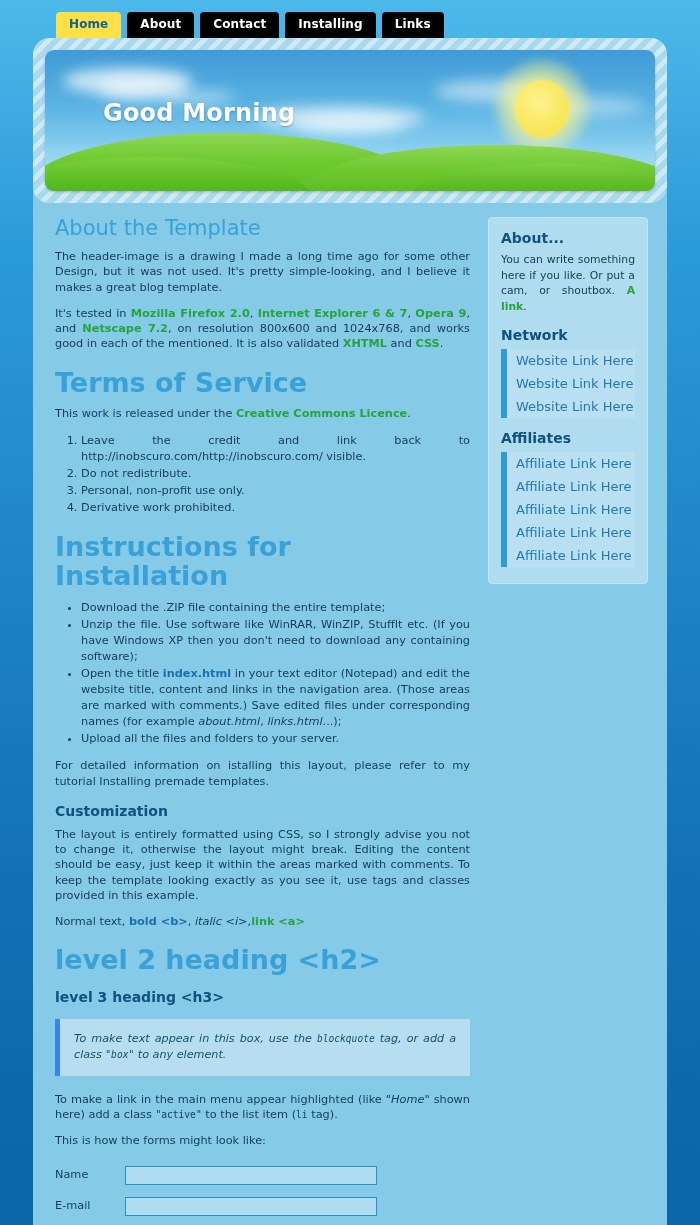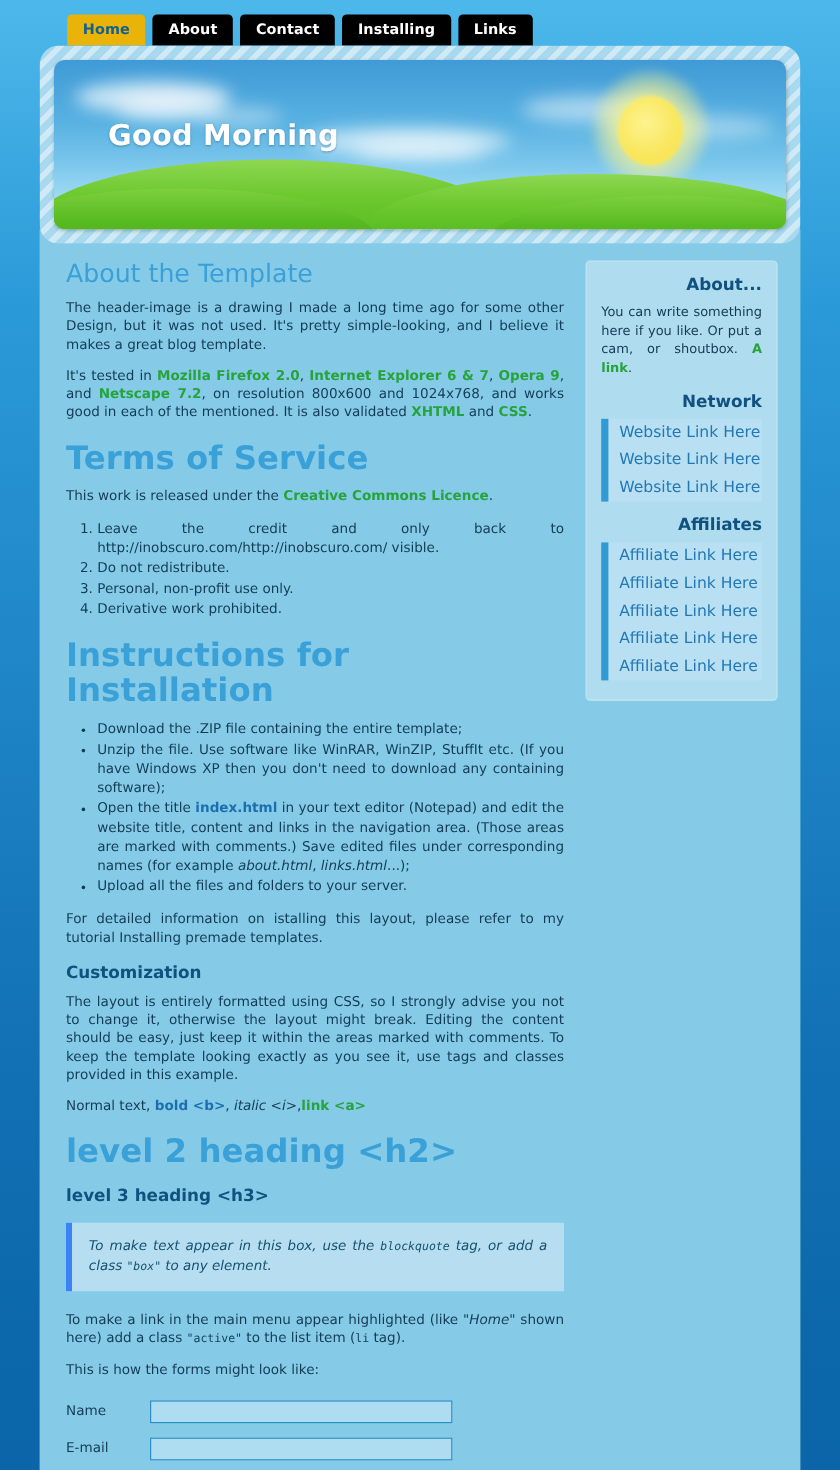--- a/index.html
+++ b/index.html
@@ -42,21 +42,21 @@
     font-size: 12px;
     font-weight: bold;
     color: #ffffff;
     text-decoration: none;
     background: #000000;
     border-radius: 4px 4px 0 0;
     line-height: 15px;
     letter-spacing: .1px;
   }
   .nav li.active a {
-    background: #eab308;
+    background: #fde047;
     color: #12618f;
   }
 
   
   .header-frame {
     margin: 0 33px 0 33px;
     height: 165px;
     border-radius: 16px;
     padding: 12px;
     background-color: #a8d9ee;
@@ -120,21 +120,21 @@
   .hill-front {
     left: -60px; bottom: -10px; width: 330px; height: 44px;
     background: linear-gradient(to bottom, #7ed03e 0%, #59bb22 60%, #4fb01c 100%);
   }
   .hill-front2 {
     right: -50px; bottom: -12px; width: 300px; height: 40px;
     background: linear-gradient(to bottom, #7ed03e 0%, #59bb22 60%, #4fb01c 100%);
   }
   .header-title {
     position: absolute;
-    left: 45px; top: 49px;
+    left: 58px; top: 49px;
     font-size: 24px;
     font-weight: bold;
     color: #ffffff;
     text-shadow: 0 1px 2px rgba(20,70,110,0.45);
     letter-spacing: .2px;
     z-index: 5;
   }
 
   
   .panel {
@@ -222,21 +222,20 @@
     width: 160px; flex: none;
     background: #afdcef;
     border: 1px solid #c3e5f4;
     border-radius: 4px;
     padding: 12px 12px 16px 12px;
     align-self: flex-start;
   }
   .sidebar h2 {
     font-size: 14px; font-weight: bold; color: #11517f;
     margin: 0 0 6px 0;
-    text-align: right;
   }
   .sidebar h2.sub { margin-top: 12px; }
   .sidebar p {
     font-size: 10.8px; color: #143b54; line-height: 1.45;
     margin: 0 0 4px 0; text-align: justify;
   }
   .link-list {
     list-style: none; margin: 4px 0 0 0; padding: 0;
     border-left: 6px solid #2f9ad3;
     background: #b8e0f2;
@@ -296,21 +295,21 @@
 
     <div class="content">
 
       <h1>About the Template</h1>
       <p>The header-image is a drawing I made a long time ago for some other Design, but it was not used. It's pretty simple-looking, and I believe it makes a great blog template.</p>
       <p><span>It's tested in </span><a href="#" class="lnk-green">Mozilla Firefox 2.0</a><span>, </span><a href="#" class="lnk-green">Internet Explorer 6 &amp; 7</a><span>, </span><a href="#" class="lnk-green">Opera 9</a><span>, and </span><a href="#" class="lnk-green">Netscape 7.2</a><span>, on resolution 800x600 and 1024x768, and works good in each of the mentioned. It is also validated </span><a href="#" class="lnk-green">XHTML</a><span> and </span><a href="#" class="lnk-green">CSS</a><span>.</span></p>
 
       <h2>Terms of Service</h2>
       <p><span>This work is released under the </span><a href="#" class="lnk-green">Creative Commons Licence</a><span>.</span></p>
       <ol>
-        <li>Leave the credit and only back to http://inobscuro.com/http://inobscuro.com/ visible.</li>
+        <li>Leave the credit and link back to http://inobscuro.com/http://inobscuro.com/ visible.</li>
         <li>Do not redistribute.</li>
         <li>Personal, non-profit use only.</li>
         <li>Derivative work prohibited.</li>
       </ol>
 
       <h2>Instructions for Installation</h2>
       <ul>
         <li>Download the .ZIP file containing the entire template;</li>
         <li>Unzip the file. Use software like WinRAR, WinZIP, StuffIt etc. (If you have Windows XP then you don't need to download any containing software);</li>
         <li><span>Open the title </span><a href="#" class="lnk-blue">index.html</a><span> in your text editor (Notepad) and edit the website title, content and links in the navigation area. (Those areas are marked with comments.) Save edited files under corresponding names (for example </span><em class="ital">about.html</em><span>, </span><em class="ital">links.html</em><span>...);</span></li>

